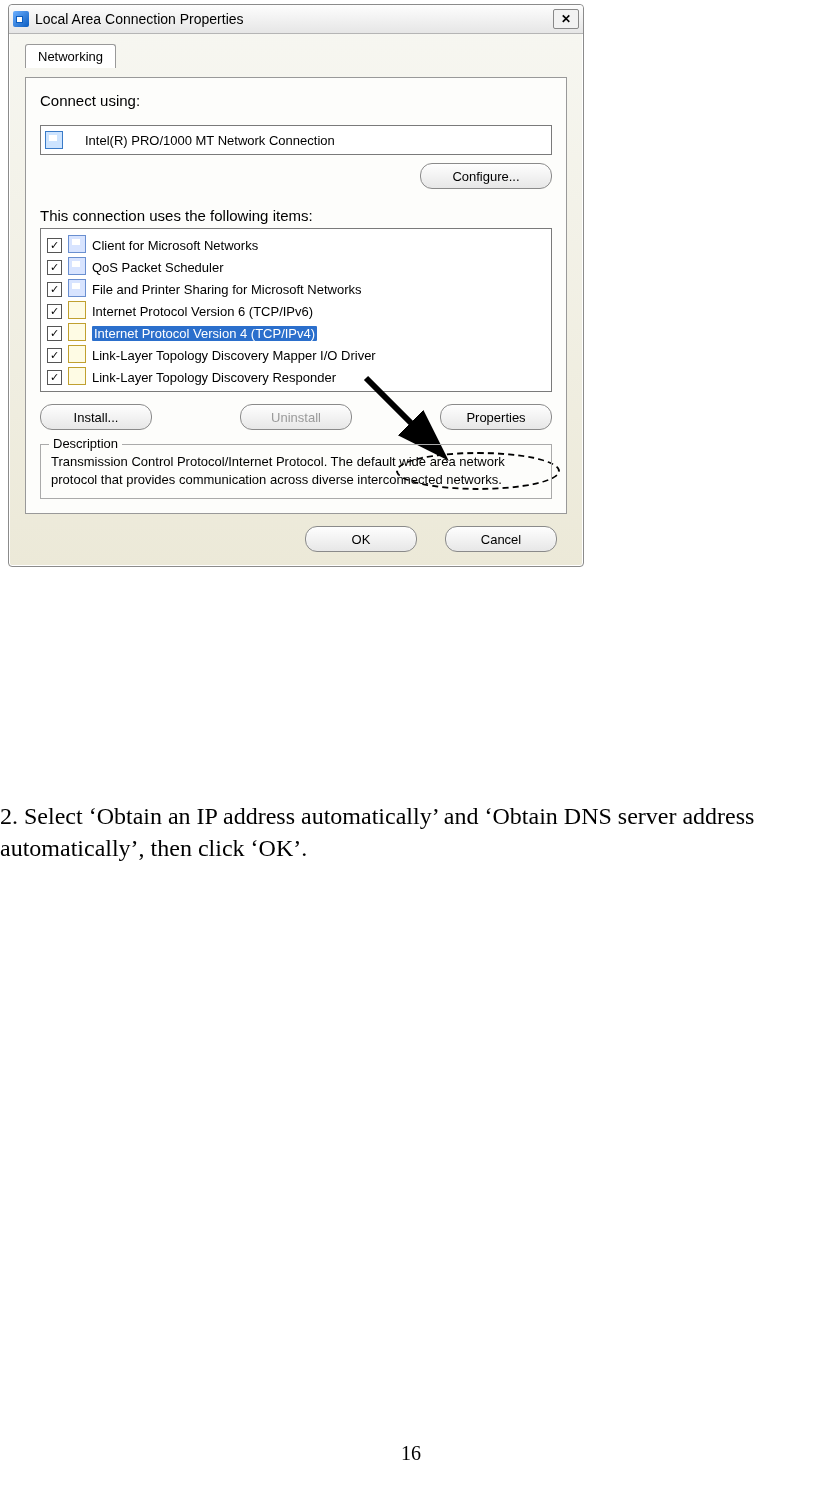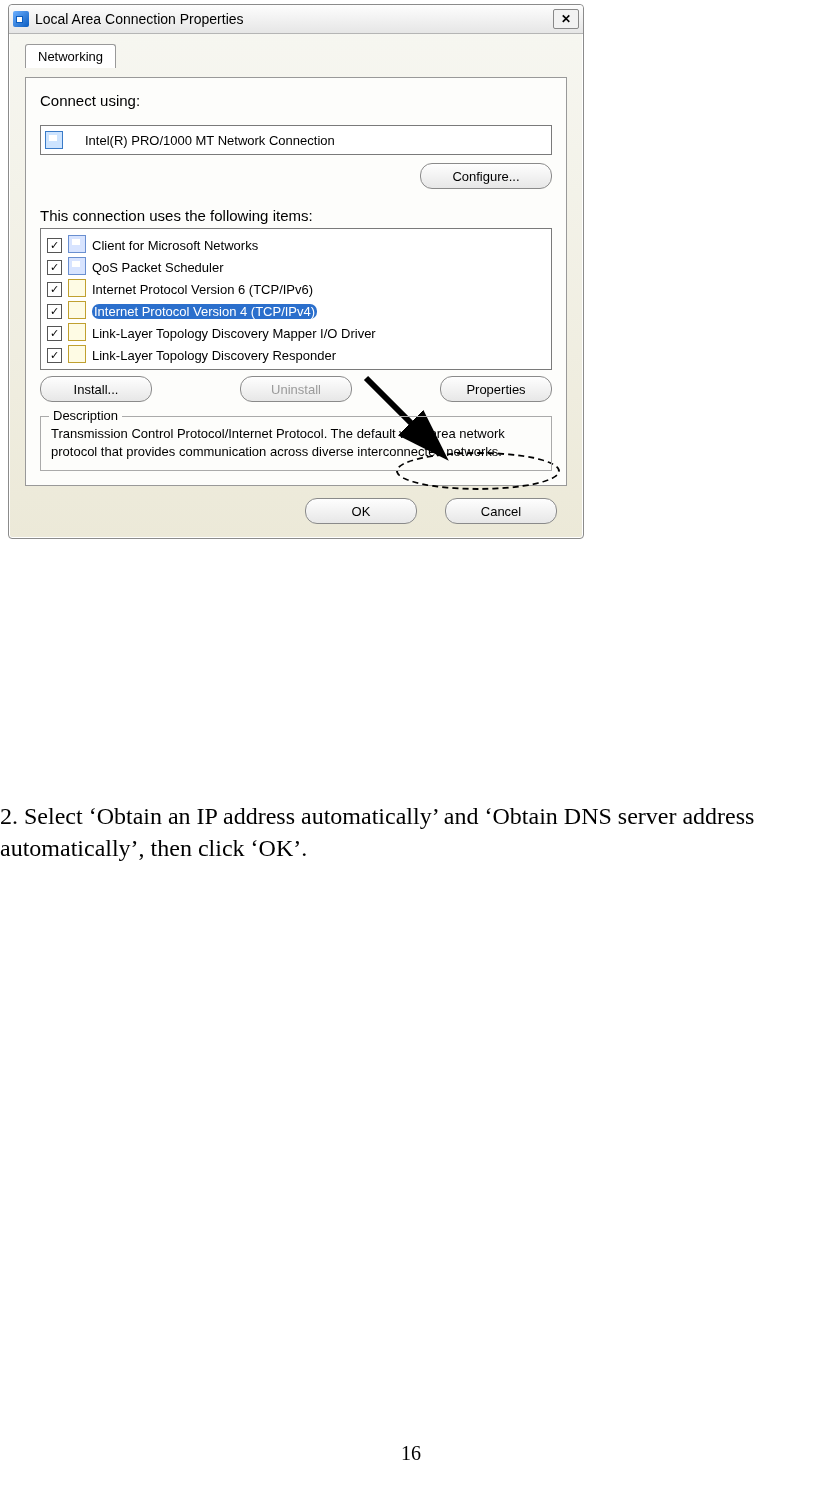--- a/index.html
+++ b/index.html
@@ -23,24 +23,24 @@
   .btn.small{min-width:90px}
   .btn.dis{color:#9a9a9a}
   .itemslbl{margin:18px 0 4px 0;font-size:15px}
   .listbox{background:#fff;border:1px solid #7a7a7a;padding:4px 2px;position:relative;overflow:hidden}
   .litem{display:flex;align-items:flex-end;gap:6px;padding:2px 4px;font-size:13px;white-space:nowrap}
   .litem .cb{width:13px;height:13px;border:1px solid #555;display:inline-flex;align-items:center;justify-content:center;font-size:11px;line-height:1}
   .litem .cb::after{content:"✓"}
   .litem .ficon{width:16px;height:16px;display:inline-block;background:#d8e4ff;border:1px solid #6a8fd0;position:relative;flex-shrink:0}
   .litem .ficon.net::after{content:"";position:absolute;left:3px;top:3px;width:8px;height:6px;background:#fff}
   .litem .ficon.proto{background:#fefbe4;border-color:#c0a030}
-  .litem.sel .itxt{background:#2b6fcc;color:#fff;padding:0 2px;border-radius:7px}
+  .litem.sel .itxt{background:#2b6fcc;color:#fff;padding:0 2px;border-radius:1px}
   .circ{position:absolute;border:2px dashed #000;border-radius:50%/50%;pointer-events:none}
   .arrow{position:absolute;pointer-events:none}
-  .btnrow3{display:flex;justify-content:space-between;margin-top:6px;gap:8px}
+  .btnrow3{display:flex;justify-content:space-between;margin-top:12px;gap:8px}
   .group{border:1px solid #aaa;margin-top:14px;padding:8px 10px 10px 10px;position:relative}
   .group .glabel{position:absolute;top:-9px;left:8px;background:#fdfdfb;padding:0 4px;font-size:13px}
   .group .gtxt{font-size:13px;line-height:1.35}
   .dlgbtns{display:flex;justify-content:flex-end;gap:28px;padding:12px 10px 0 0}
   
   .instr{position:absolute;left:0;top:800px;width:822px;font-family:"Times New Roman",serif;font-size:24px;line-height:1.35;padding-right:4px}
   .pagenum{position:absolute;left:0;bottom:24px;width:822px;text-align:center;font-family:"Times New Roman",serif;font-size:20px}
 </style>
 </head>
 <body>
@@ -71,20 +71,25 @@
         <div class="listbox">
           <div class="litem">
             <span class="cb"></span>
             <span class="ficon net"></span>
             <span class="itxt">Client for Microsoft Networks</span>
           </div>
           <div class="litem">
             <span class="cb"></span>
             <span class="ficon net"></span>
             <span class="itxt">QoS Packet Scheduler</span>
+          </div>
+          <div class="litem">
+            <span class="cb"></span>
+            <span class="ficon net"></span>
+            <span class="itxt">File and Printer Sharing for Microsoft Networks</span>
           </div>
           <div class="litem">
             <span class="cb"></span>
             <span class="ficon proto"></span>
             <span class="itxt">Internet Protocol Version 6 (TCP/IPv6)</span>
           </div>
           <div class="litem sel">
             <span class="cb"></span>
             <span class="ficon proto"></span>
             <span class="itxt">Internet Protocol Version 4 (TCP/IPv4)</span>

